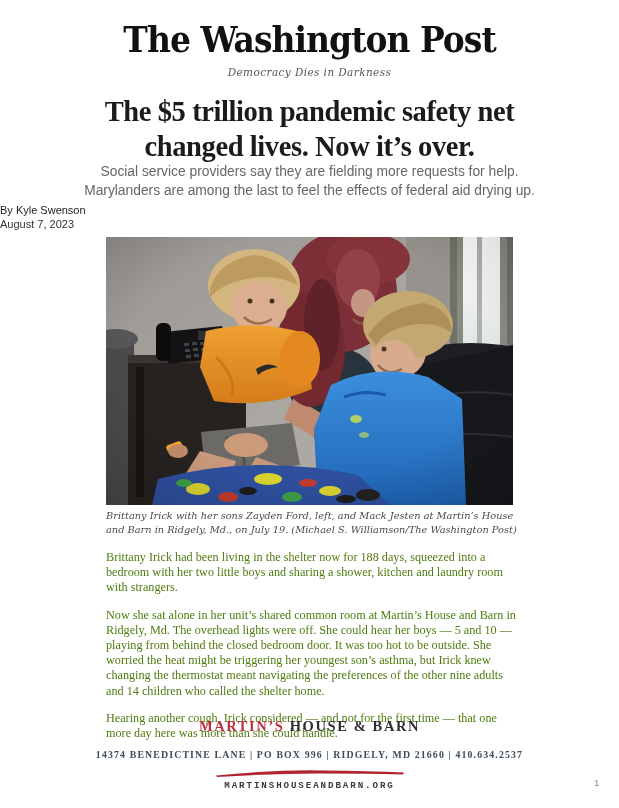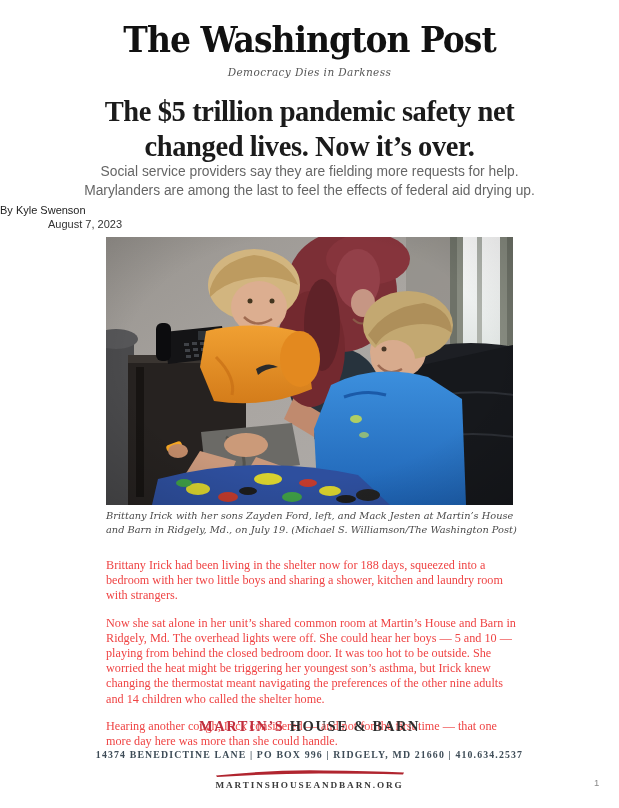--- a/index.html
+++ b/index.html
@@ -54,48 +54,48 @@
     line-height: 19px;
     color: #666666;
   }
   .byline-block {
     position: absolute; top: 203px; left: 0; width: 619px;
     font-family: "Liberation Sans", sans-serif;
     font-size: 11px;
     line-height: 14px;
     color: #222222;
   }
-  .byline-date { color: #333333; padding-left: 48px; }
+  .byline-date { color: #333333; }
 
   
   .photo {
     position: absolute; top: 237px; left: 106px;
     width: 407px; height: 268px;
     background: #a5a19d;
     overflow: hidden;
   }
   .photo svg { display: block; }
 
   
   .article-text {
     position: absolute; top: 509px; left: 106px; width: 411px;
   }
   .caption {
     font-family: "DejaVu Serif", serif;
     font-style: italic;
     font-size: 9.8px;
     line-height: 13.5px;
     color: #4a4a4a;
-    margin-bottom: 22px;
+    margin-bottom: 14px;
   }
   .body-para {
     font-family: "Liberation Serif", serif;
     font-size: 12.2px;
     line-height: 15.2px;
-    color: #ef4444;
+    color: #4d7c0f;
     margin-bottom: 12px;
   }
 
   
   .footer-org {
     position: absolute; top: 718px; left: 0; width: 619px;
     text-align: center;
     font-family: "Liberation Serif", serif;
     font-size: 14.5px;
     font-weight: 600;
@@ -112,21 +112,21 @@
     letter-spacing: 1.15px;
     color: #3e4c57;
   }
   .footer-swoosh {
     position: absolute; top: 764px; left: 214px;
     width: 192px; height: 10px;
   }
   .footer-website {
     position: absolute; top: 780px; left: 0; width: 619px;
     text-align: center;
-    font-family: Liberation Serif, serif;
+    font-family: Liberation Mono, monospace;
     font-size: 9.2px;
     font-weight: 600;
     letter-spacing: 1.9px;
     color: #3a3a3a;
   }
   .page-number {
     position: absolute; top: 777px; left: 594px;
     font-family: "Liberation Sans", sans-serif;
     font-size: 9.5px;
     color: #8a8a8a;

